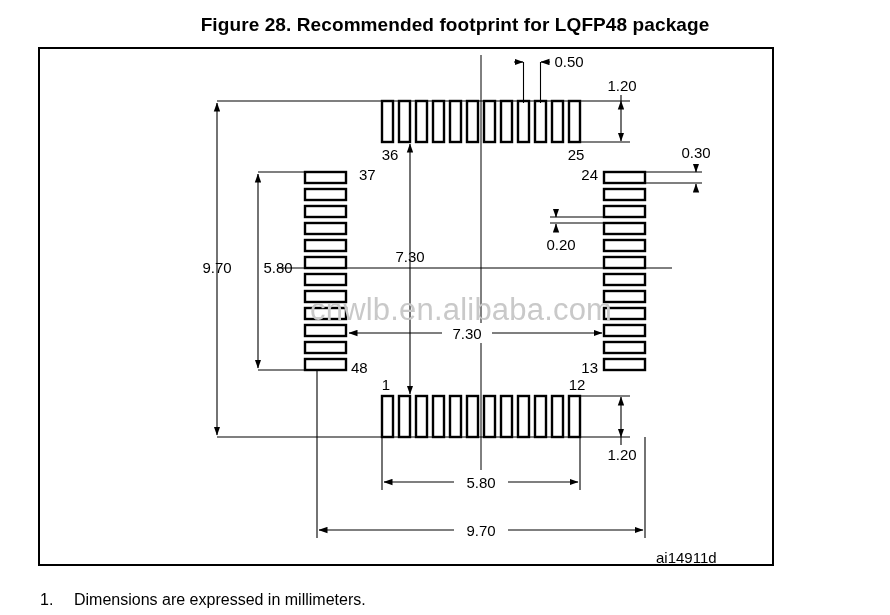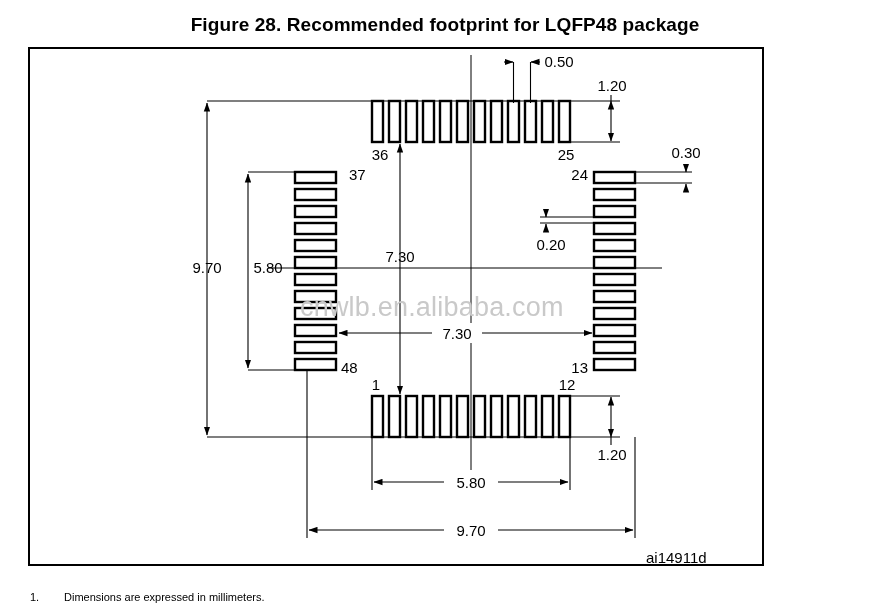--- a/index.html
+++ b/index.html
@@ -10,21 +10,21 @@
   body {
     width: 890px;
     height: 615px;
     font-family: "Liberation Sans", sans-serif;
     color: #000000;
     position: relative;
     overflow: hidden;
   }
   #figure-root {
     position: absolute;
-    left: 0;
+    left: 10px;
     top: 0;
     width: 738px;
     height: 615px;
     padding-left: 13px;
   }
   .fig-title {
     position: absolute;
     left: 0;
     top: 14px;
     width: 890px;
@@ -41,39 +41,39 @@
     width: 736px;
     height: 519px;
     border: 2px solid #000;
     box-sizing: border-box;
     background: #fff;
   }
   .watermark {
     position: absolute;
     left: 300px;
     top: 292px;
-    font-size: 27px;
+    font-size: 31px;
     color: #c9c9c9;
     letter-spacing: 0.2px;
     white-space: nowrap;
     z-index: 3;
     pointer-events: none;
   }
   .fig-ref {
     position: absolute;
     left: 646px;
     top: 549px;
     font-size: 15px;
     white-space: nowrap;
   }
   .footnote {
     position: absolute;
     left: 30px;
     top: 591px;
-    font-size: 11px;
+    font-size: 16px;
     white-space: nowrap;
   }
   .footnote .fn-num { display: inline-block; width: 34px; }
   svg.drawing {
     position: absolute;
     left: 0;
     top: 0;
     width: 890px;
     height: 615px;
     z-index: 2;

